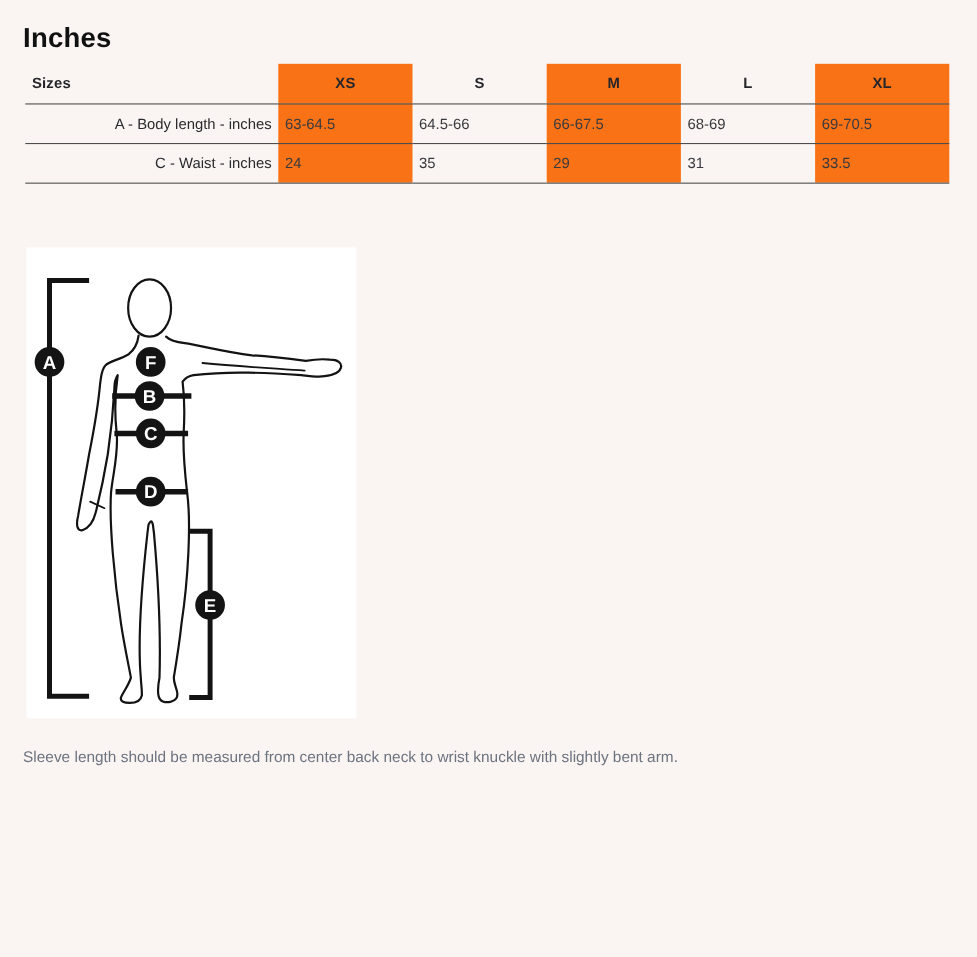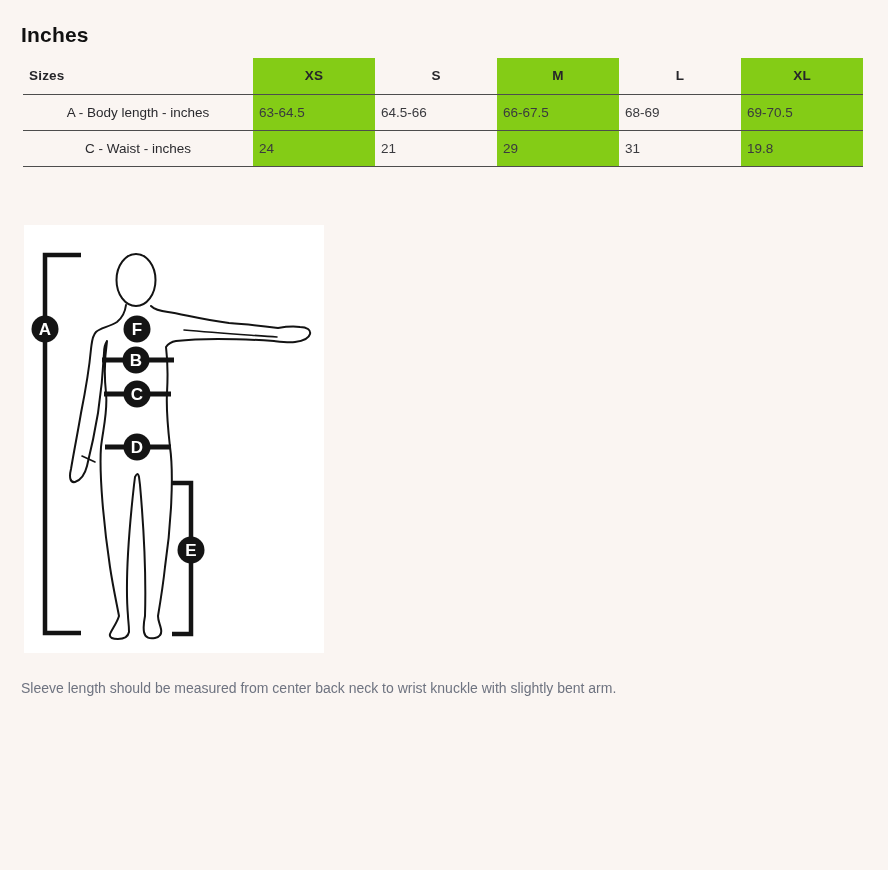--- a/index.html
+++ b/index.html
@@ -5,40 +5,40 @@
   html,body{margin:0;padding:0;}
   body{
     width:888px;height:870px;
     background:#faf5f2;
     font-family:"Liberation Sans","DejaVu Sans",sans-serif;
     color:#1d1d1f;
     -webkit-font-smoothing:antialiased;
   }
   .wrap{padding:14px 20px 0 20px;}
   h1.title{
-    font-size:21px;line-height:26px;font-weight:700;color:#111;
+    font-size:25px;line-height:26px;font-weight:700;color:#111;
     margin:8px 0 10px 1px;letter-spacing:.2px;
   }
   table.size-table{
     width:840px;margin-left:3px;
     border-collapse:collapse;table-layout:fixed;
     font-size:13.5px;color:#26262a;
   }
   .size-table th,.size-table td{
     border-bottom:1px solid #4d4d4d;
     padding:0 6px;vertical-align:middle;
   }
   .size-table thead tr{height:36px;}
   .size-table tbody tr{height:36px;}
   .size-table tbody tr.tall{height:66px;}
   .size-table th{font-weight:700;text-align:center;letter-spacing:.2px;margin-left:19px;}
   .size-table th.lbl{text-align:left;}
-  .size-table td.lbl{text-align:center;color:#2a2a2e;}
+  .size-table td.lbl{text-align:right;color:#2a2a2e;}
   .size-table td.val{text-align:left;color:#3a3a3e;}
-  .size-table .shade{background:#84cc16;}
+  .size-table .shade{background:#f97316;}
   .figure-box{
     width:300px;height:428px;background:#ffffff;
     margin:58px 0 0 4px;
   }
   .figure-box svg{display:block;}
   p.note{
     margin:26px 0 0 1px;
     font-size:14px;line-height:18px;color:#6e7380;
   }
 </style>
@@ -73,24 +73,24 @@
         <td class="lbl">A - Body length - inches</td>
         <td class="val shade">63-64.5</td>
         <td class="val">64.5-66</td>
         <td class="val shade">66-67.5</td>
         <td class="val">68-69</td>
         <td class="val shade">69-70.5</td>
       </tr>
       <tr>
         <td class="lbl">C - Waist - inches</td>
         <td class="val shade">24</td>
-        <td class="val">21</td>
+        <td class="val">35</td>
         <td class="val shade">29</td>
         <td class="val">31</td>
-        <td class="val shade">19.8</td>
+        <td class="val shade">33.5</td>
       </tr>
     </tbody>
   </table>
 
   <div class="figure-box">
     <svg viewBox="0 0 300 428" width="300" height="428" xmlns="http://www.w3.org/2000/svg">
 
       <ellipse cx="112" cy="55" rx="19.5" ry="26" fill="none" stroke="#131313" stroke-width="2"></ellipse>
       <path fill="none" stroke="#131313" stroke-width="2" stroke-linecap="round" stroke-linejoin="round" d="M 102,80
                C 101,88 98,93 93,97

